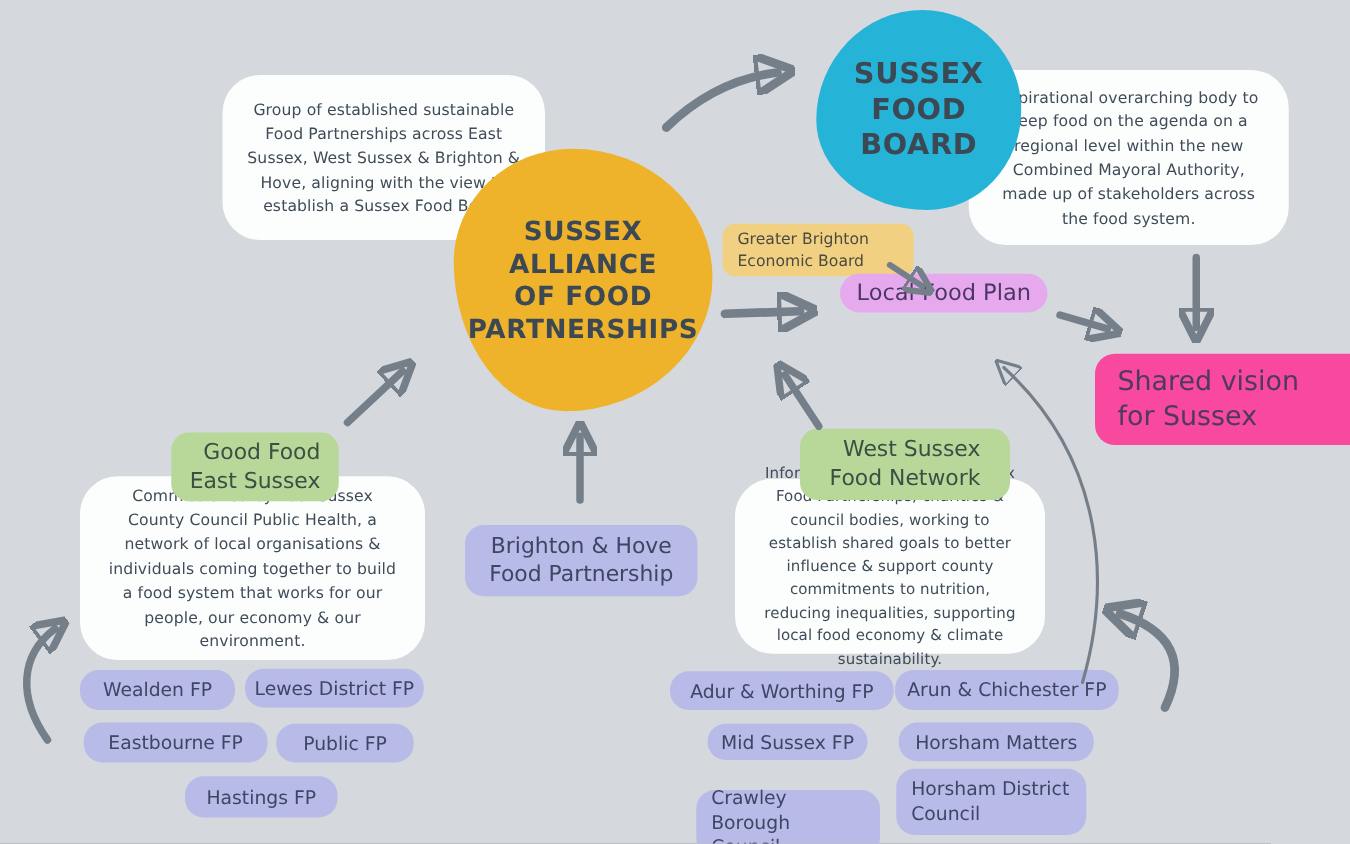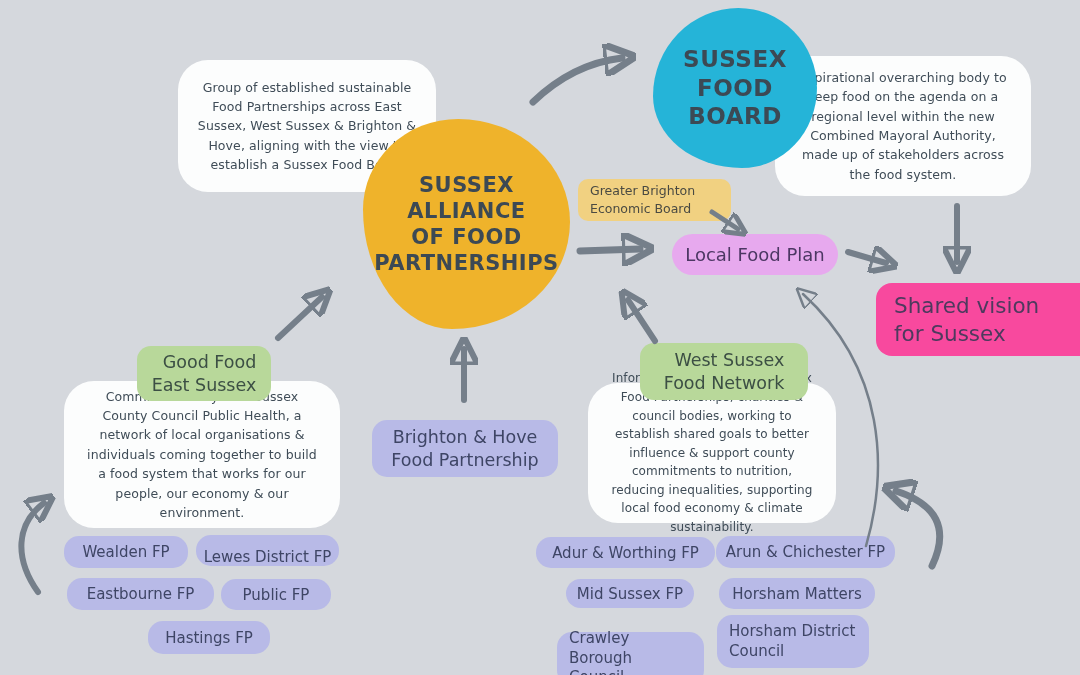--- a/index.html
+++ b/index.html
@@ -78,21 +78,21 @@
     <span class="blob-title prelines" style="font-size:23px;">SUSSEX
 FOOD
 BOARD</span>
   </div>
 
   <div class="abs tanbox leftalign prelines" style="left:578px;top:179px;width:153px;height:42px;padding:4px 12px;">
     <span class="prelines">Greater Brighton
 Economic Board</span>
   </div>
 
-  <div class="abs orchidbox center" style="left:672px;top:234px;width:166px;height:41px;">
+  <div class="abs orchidbox center" style="left:672px;top:219px;width:166px;height:31px;">
     <span>Local Food Plan</span>
   </div>
 
   <div class="abs pinkbox leftalign" style="left:876px;top:283px;width:228px;height:73px;padding:6px 18px;">
     <span class="prelines">Shared vision
 for Sussex</span>
   </div>
 
   <div class="abs greenbox center" style="left:137px;top:346px;width:134px;height:55px;">
     <span class="prelines">Good Food
@@ -105,21 +105,21 @@
   </div>
 
   <div class="abs lavbox center" style="left:372px;top:420px;width:186px;height:57px;font-size:17.5px;line-height:1.3;">
     <span class="prelines">Brighton &amp; Hove
 Food Partnership</span>
   </div>
 
   <div class="abs lavbox pill center" style="left:64px;top:536px;width:124px;height:32px;">
     <span>Wealden FP</span>
   </div>
-  <div class="abs lavbox pill center" style="left:196px;top:535px;width:143px;height:31px;align-items:flex-end;">
+  <div class="abs lavbox pill center" style="left:196px;top:535px;width:143px;height:31px;">
     <span>Lewes District FP</span>
   </div>
   <div class="abs lavbox pill center" style="left:67px;top:578px;width:147px;height:32px;">
     <span>Eastbourne FP</span>
   </div>
   <div class="abs lavbox pill center" style="left:221px;top:579px;width:110px;height:31px;">
     <span>Public FP</span>
   </div>
   <div class="abs lavbox pill center" style="left:148px;top:621px;width:122px;height:33px;">
     <span>Hastings FP</span>

